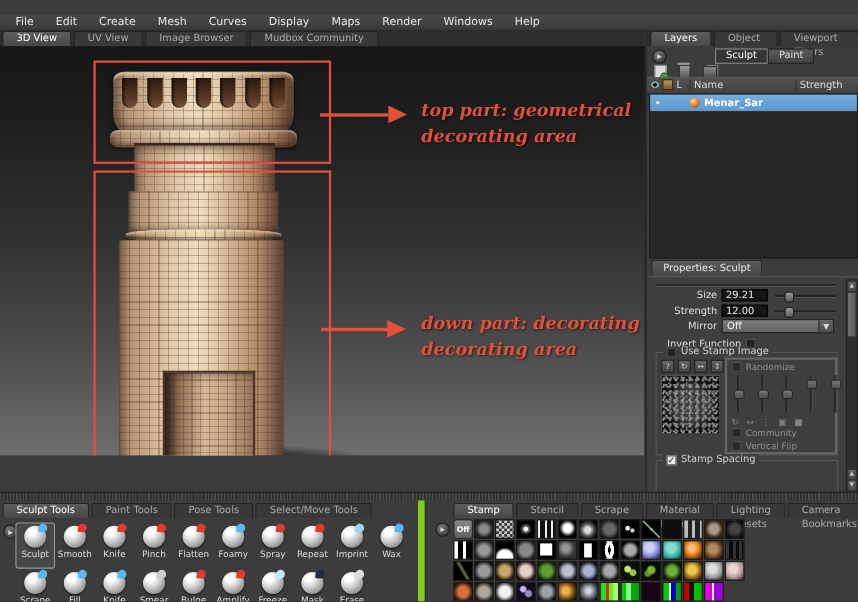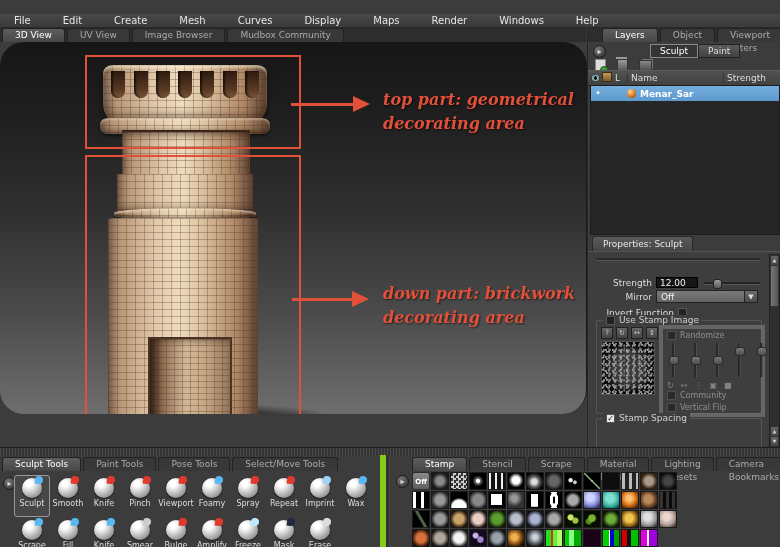--- a/index.html
+++ b/index.html
@@ -9,32 +9,32 @@
   
   .titlebar{position:absolute;left:0;top:0;width:100%;height:14px;
     background:linear-gradient(180deg,#4a4a4a,#161616 55%,#0c0c0c);
     display:flex;align-items:center;gap:5px;padding-left:4px;box-sizing:border-box;}
   .appicon{width:9px;height:9px;background:linear-gradient(135deg,#b0b0b0,#333);
     border:1px solid #777;border-radius:1px;}
   .titletext{color:#e8e8e8;font-size:10px;text-shadow:0 1px 1px #000;}
   
   .menubar{position:absolute;left:0;top:14px;width:100%;height:14px;
     background:linear-gradient(180deg,#484848,#3a3a3a);display:flex;align-items:center;
-    padding-left:6px;gap:16px;border-bottom:1px solid #2a2a2a;box-sizing:border-box;}
+    padding-left:6px;gap:4px;border-bottom:1px solid #2a2a2a;box-sizing:border-box;}
   .menuitem{padding:1px 8px;color:#e6e6e6;font-size:10px;}
   
   .viewtabs{position:absolute;left:0;top:28px;width:586px;height:14px;background:#2d2d2d;
     display:flex;align-items:flex-end;padding-left:2px;gap:2px;box-sizing:border-box;}
   .vtab{height:13px;line-height:13px;padding:0 12px;background:#383838;color:#aaa;
     border:1px solid #222;border-bottom:none;border-radius:3px 3px 0 0;font-size:9px;}
   .vtab.active{background:linear-gradient(180deg,#5d5d5d,#474747);color:#fff;}
   
   .viewport{position:absolute;left:0;top:42px;width:586px;height:372px;
     background:linear-gradient(180deg,#161616 0%,#1e1e1e 18%,#2f2f2f 45%,#4a4a4a 72%,#6e6e6e 100%);
-    border-right:1px solid #1a1a1a;overflow:hidden;border-radius:24px;}
+    border-right:1px solid #1a1a1a;overflow:hidden;}
   .mesh-base{
     background-image:
       repeating-linear-gradient(90deg, rgba(80,45,28,.30) 0 1px, transparent 1px 9px),
       repeating-linear-gradient(180deg, rgba(80,45,28,.30) 0 1px, transparent 1px 7px),
       linear-gradient(90deg,#7e6450 0%,#b89878 8%,#dfc6a8 30%,#eedcbe 48%,#dcc3a2 62%,#b08a68 85%,#6d503c 97%);}
   .cap{position:absolute;left:103px;top:23px;width:164px;height:58px;
     border-radius:10px 10px 16px 16px / 8px 8px 20px 20px;
     box-shadow:inset 0 3px 2px rgba(255,244,220,.5), inset 0 -8px 10px rgba(40,20,10,.45), 0 3px 6px rgba(0,0,0,.5);}
   .capslots{position:absolute;left:103px;top:29px;width:164px;height:30px;
     display:flex;justify-content:space-evenly;}
@@ -74,21 +74,21 @@
   .arrow2{left:292px;top:249px;width:80px;}
   .arrow2 .shaft{width:60px;} .arrow2 .head{left:60px;}
   .ann{position:absolute;color:#e2503a;font-family:"DejaVu Serif",serif;
     font-style:italic;font-weight:700;font-size:16px;line-height:24px;
     text-shadow:1px 1px 2px rgba(0,0,0,.6);}
   .ann1{left:383px;top:46px;} .ann2{left:383px;top:240px;}
   
   .rightpanel{position:absolute;left:587px;top:28px;width:193px;height:419px;background:#3c3c3c;
     border-left:1px solid #262626;}
   .rtabs{position:absolute;left:0;top:0;width:100%;height:14px;background:#2d2d2d;
-    display:flex;align-items:flex-end;gap:2px;padding-left:14px;box-sizing:border-box;}
+    display:flex;align-items:flex-end;gap:2px;padding-left:3px;box-sizing:border-box;}
   .circlebtn{width:11px;height:11px;border-radius:50%;background:radial-gradient(circle at 35% 30%,#777,#2e2e2e);
     border:1px solid #1c1c1c;color:#ddd;font-size:8px;line-height:11px;text-align:center;}
   .rp-circle{position:absolute;left:5px;top:17px;}
   .modebtns{position:absolute;left:62px;top:16px;display:flex;}
   .modebtn{padding:1px 9px;font-size:9px;border:1px solid #222;color:#ddd;
     background:linear-gradient(180deg,#5a5a5a,#424242);}
   .modebtn.active{background:#353535;border-color:#888;color:#fff;}
   .layericons{position:absolute;left:7px;top:31px;display:flex;gap:11px;align-items:center;}
   .li-page{width:9px;height:11px;background:#ddd;border:1px solid #888;position:relative;}
   .li-page::after{content:"";position:absolute;right:-3px;bottom:-3px;width:6px;height:6px;
@@ -149,21 +149,21 @@
   .stamppreview{position:absolute;left:4px;top:20px;width:52px;height:52px;background:#0a0a0a;border:1px solid #555;
     background-image:
       radial-gradient(circle at 30% 30%,#888 .7px,transparent 1.4px),
       radial-gradient(circle at 70% 40%,#999 .7px,transparent 1.4px),
       radial-gradient(circle at 45% 70%,#777 .7px,transparent 1.4px),
       radial-gradient(circle at 80% 80%,#666 .7px,transparent 1.4px),
       radial-gradient(circle at 15% 60%,#aaa .7px,transparent 1.4px),
       radial-gradient(circle at 55% 15%,#999 .7px,transparent 1.4px),
       radial-gradient(circle, #3a3a3a 0 42%, #0a0a0a 68%);
     background-size:6px 6px,7px 7px,5px 5px,8px 8px,6px 6px,7px 7px,100% 100%;}
-  .randgroup{position:absolute;left:62px;top:4px;width:98px;height:84px;border:4px solid #737373;opacity:.75;}
+  .randgroup{position:absolute;left:62px;top:4px;width:98px;height:84px;border:2px solid #737373;opacity:.75;}
   .randrow{position:absolute;left:4px;top:2px;display:flex;gap:4px;align-items:center;font-size:8px;color:#aaa;}
   .vsliders{position:absolute;left:6px;top:14px;display:flex;gap:14px;}
   .vslider{position:relative;width:8px;height:34px;}
   .vslider .vtrack{position:absolute;left:3px;top:0;bottom:0;width:2px;background:#222;border-right:1px solid #555;}
   .vslider .vknob{position:absolute;left:0;width:8px;height:7px;border-radius:3px;
     background:linear-gradient(180deg,#8a8a8a,#555);border:1px solid #222;}
   .randicons{position:absolute;left:4px;top:52px;display:flex;gap:7px;font-size:8px;color:#999;}
   .randcheck{position:absolute;left:4px;display:flex;gap:4px;align-items:center;font-size:8px;color:#aaa;
     white-space:nowrap;overflow:hidden;}
   .spacinggroup{left:8px;top:166px;width:164px;height:30px;}
@@ -254,21 +254,21 @@
     </div>
     <div class="arrow arrow2">
       <div class="shaft"></div>
         <div class="head"></div>
     </div>
     <div class="ann ann1">
       <div>top part: geometrical</div>
       <div>decorating area</div>
     </div>
     <div class="ann ann2">
-      <div>down part: brickwork</div>
+      <div>down part: decorating</div>
       <div>decorating area</div>
     </div>
   </div>
 
   <div class="rightpanel">
     <div class="rtabs">
 
     <span class="vtab active">Layers</span>
         <span class="vtab">Object List</span>
         <span class="vtab">Viewport Filters</span>
@@ -296,20 +296,28 @@
         <span class="lr-dot">•</span>
         <span class="lr-indent"></span>
         <span class="sphereicon"></span>
         <span>Menar_Sar</span>
       </div>
     </div>
     <div class="propstab">Properties: Sculpt</div>
 
     <div class="propsbody">
       <div class="propsep"></div>
+      <div class="prow" style="top:10px;">
+        <span class="plabel">Size</span>
+        <span class="pvalue">29.21</span>
+        <span class="pslider">
+            <span class="track"></span>
+            <span class="knob" style="left:9px;"></span>
+          </span>
+      </div>
       <div class="prow" style="top:24px;">
         <span class="plabel">Strength</span>
         <span class="pvalue">12.00</span>
         <span class="pslider">
             <span class="track"></span>
             <span class="knob" style="left:9px;"></span>
           </span>
       </div>
       <div class="prow" style="top:38px;">
         <span class="plabel">Mirror</span>
@@ -434,21 +442,21 @@
           <span class="toolball">
             <span class="accent" style="background: rgb(226, 58, 42);"></span>
           </span>
           <span class="toollabel">Pinch</span>
         </div>
 
         <div class="toolcell">
           <span class="toolball">
             <span class="accent" style="background: rgb(226, 58, 42);"></span>
           </span>
-          <span class="toollabel">Viewport</span>
+          <span class="toollabel">Flatten</span>
         </div>
 
         <div class="toolcell">
           <span class="toolball">
             <span class="accent" style="background: rgb(88, 184, 240);"></span>
           </span>
           <span class="toollabel">Foamy</span>
         </div>
 
         <div class="toolcell">

